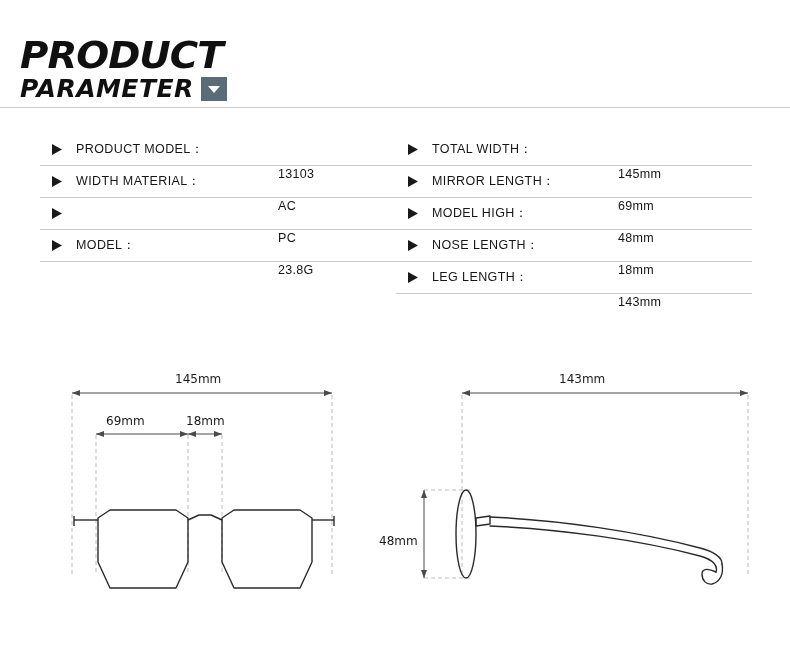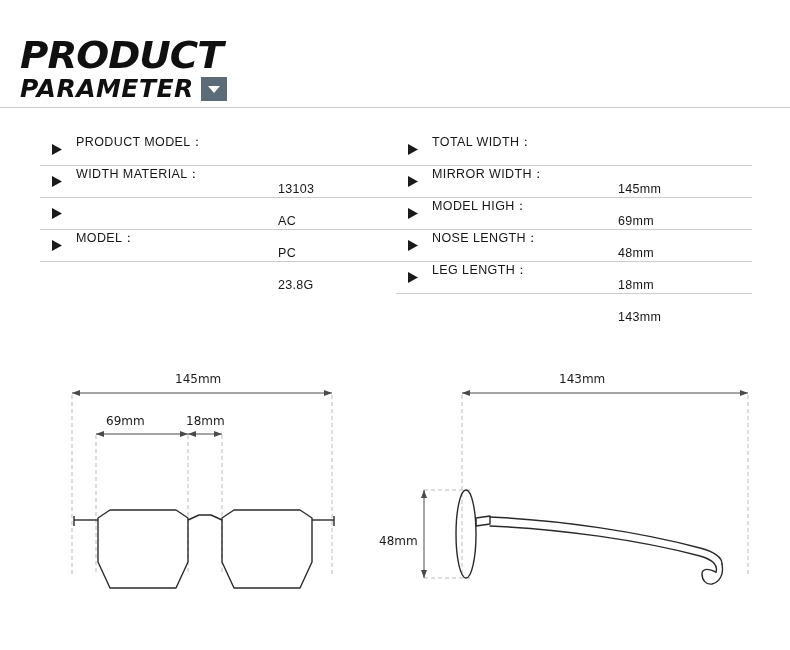--- a/index.html
+++ b/index.html
@@ -84,20 +84,21 @@
   .spec-cols {
     display: flex;
     gap: 0px;
   }
   .spec-col {
     width: 356px;
   }
   .spec-row {
     height: 31px;
     display: flex;
+    align-items: center;
     border-bottom: 1px solid #c9cdd1;
     position: relative;
   }
   .arrow-icon {
     width: 14px;
     margin-left: 12px;
     margin-right: 10px;
     display: flex;
     align-items: center;
   }
@@ -214,21 +215,21 @@
         </span>
         <span class="spec-label">TOTAL WIDTH：</span>
         <span class="spec-value">145mm</span>
       </div>
       <div class="spec-row">
         <span class="arrow-icon">
           <svg width="10" height="11" viewBox="0 0 10 11">
               <polygon points="0,0 10,5.5 0,11" fill="#1a1a1a"></polygon>
             </svg>
         </span>
-        <span class="spec-label">MIRROR WIDTH：</span>
+        <span class="spec-label">MIRROR LENGTH：</span>
         <span class="spec-value">69mm</span>
       </div>
       <div class="spec-row">
         <span class="arrow-icon">
           <svg width="10" height="11" viewBox="0 0 10 11">
               <polygon points="0,0 10,5.5 0,11" fill="#1a1a1a"></polygon>
             </svg>
         </span>
         <span class="spec-label">MODEL HIGH：</span>
         <span class="spec-value">48mm</span>

